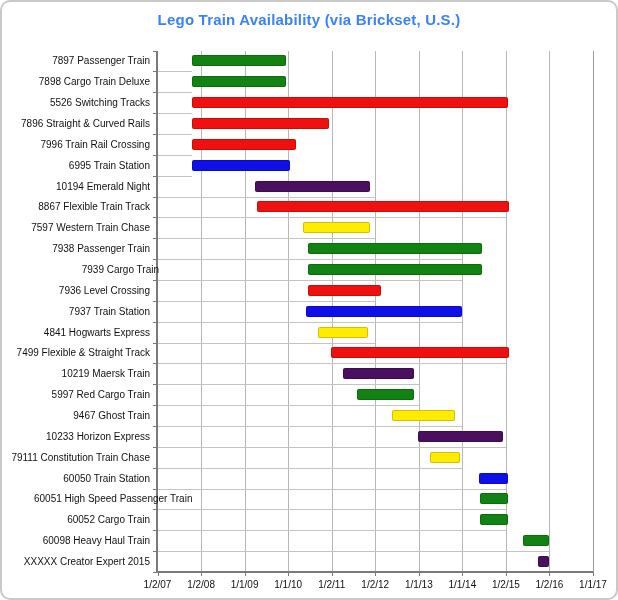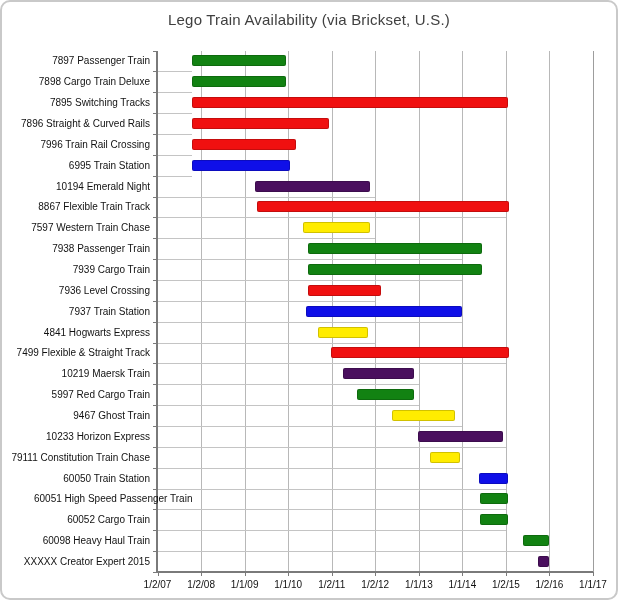--- a/index.html
+++ b/index.html
@@ -9,21 +9,21 @@
     box-sizing:border-box;
     background:#fff;
     border:2px solid #c9c9c9;
     border-radius:10px;
     overflow:hidden;
     font-family:"Liberation Sans", sans-serif;
   }
   .title{
     position:absolute;top:9px;left:0;width:100%;
     text-align:center;
-    font-size:15px;font-weight:normal;color:#404040;
+    font-size:15px;font-weight:bold;color:#3b82f6;
     letter-spacing:0.2px;
   }
   .vline{position:absolute;width:1px;background:#b8b8b8;}
   .vline.axis{width:2px;background:#7a7a7a;}
   .vline.edge{background:#9d9d9d;}
   .hline{position:absolute;height:1px;background:#c4c4c4;}
   .axis-b{position:absolute;height:2px;background:#7a7a7a;}
   .tick-b{position:absolute;width:1px;height:4px;background:#7a7a7a;}
   .tick-l{position:absolute;height:1px;width:4px;background:#7a7a7a;}
   .rowlabel{
@@ -85,21 +85,21 @@
       <div class="axis-b" style="left: 153.5px; top: 569px; width: 437.5px; background: rgb(122, 122, 122);"></div>
       <div class="tick-l" style="top: 48.5px; left: 150.5px; background: rgb(122, 122, 122);"></div>
       <div class="rowlabel" style="top: 53.43px; color: rgb(17, 17, 17);">7897 Passenger Train</div>
       <div class="hline" style="left: 155.5px; top: 69.36px; width: 34.84px; background: rgb(196, 196, 196);"></div>
       <div class="bar" style="left: 190.34px; top: 53.43px; width: 93.197px; background: rgb(18, 130, 18);"></div>
       <div class="tick-l" style="top: 69.36px; left: 150.5px; background: rgb(122, 122, 122);"></div>
       <div class="rowlabel" style="top: 74.29px; color: rgb(17, 17, 17);">7898 Cargo Train Deluxe</div>
       <div class="hline" style="left: 155.5px; top: 90.22px; width: 34.84px; background: rgb(196, 196, 196);"></div>
       <div class="bar" style="left: 190.34px; top: 74.29px; width: 93.197px; background: rgb(18, 130, 18);"></div>
       <div class="tick-l" style="top: 90.22px; left: 150.5px; background: rgb(122, 122, 122);"></div>
-      <div class="rowlabel" style="top: 95.15px; color: rgb(17, 17, 17);">7895 Switching Tracks</div>
+      <div class="rowlabel" style="top: 95.15px; color: rgb(17, 17, 17);">5526 Switching Tracks</div>
       <div class="hline" style="left: 155.5px; top: 111.08px; width: 34.84px; background: rgb(196, 196, 196);"></div>
       <div class="bar" style="left: 190.34px; top: 95.15px; width: 315.737px; background: rgb(240, 16, 16);"></div>
       <div class="tick-l" style="top: 111.08px; left: 150.5px; background: rgb(122, 122, 122);"></div>
       <div class="rowlabel" style="top: 116.01px; color: rgb(17, 17, 17);">7896 Straight &amp; Curved Rails</div>
       <div class="hline" style="left: 155.5px; top: 131.94px; width: 34.84px; background: rgb(196, 196, 196);"></div>
       <div class="bar" style="left: 190.34px; top: 116.01px; width: 136.747px; background: rgb(240, 16, 16);"></div>
       <div class="tick-l" style="top: 131.94px; left: 150.5px; background: rgb(122, 122, 122);"></div>
       <div class="rowlabel" style="top: 136.87px; color: rgb(17, 17, 17);">7996 Train Rail Crossing</div>
       <div class="hline" style="left: 155.5px; top: 152.8px; width: 34.84px; background: rgb(196, 196, 196);"></div>
       <div class="bar" style="left: 190.34px; top: 136.87px; width: 103.213px; background: rgb(240, 16, 16);"></div>
@@ -117,21 +117,21 @@
       <div class="bar" style="left: 255.229px; top: 199.45px; width: 251.719px; background: rgb(240, 16, 16);"></div>
       <div class="tick-l" style="top: 215.38px; left: 150.5px; background: rgb(122, 122, 122);"></div>
       <div class="rowlabel" style="top: 220.31px; color: rgb(17, 17, 17);">7597 Western Train Chase</div>
       <div class="hline" style="left: 155.5px; top: 236.24px; width: 217.75px; background: rgb(196, 196, 196);"></div>
       <div class="bar" style="left: 301.392px; top: 220.31px; width: 67.067px; background: rgb(255, 236, 0);"></div>
       <div class="tick-l" style="top: 236.24px; left: 150.5px; background: rgb(122, 122, 122);"></div>
       <div class="rowlabel" style="top: 241.17px; color: rgb(17, 17, 17);">7938 Passenger Train</div>
       <div class="hline" style="left: 155.5px; top: 257.1px; width: 304.85px; background: rgb(196, 196, 196);"></div>
       <div class="bar" style="left: 306.183px; top: 241.17px; width: 173.764px; background: rgb(18, 130, 18);"></div>
       <div class="tick-l" style="top: 257.1px; left: 150.5px; background: rgb(122, 122, 122);"></div>
-      <div class="rowlabel" style="top: 262.03px; color: rgb(17, 17, 17);">7939 Cargo Train</div>
+      <div class="rowlabel" style="top: 262.03px; color: rgb(17, 17, 17); margin-left: 9px;">7939 Cargo Train</div>
       <div class="hline" style="left: 155.5px; top: 277.96px; width: 304.85px; background: rgb(196, 196, 196);"></div>
       <div class="bar" style="left: 306.183px; top: 262.03px; width: 173.764px; background: rgb(18, 130, 18);"></div>
       <div class="tick-l" style="top: 277.96px; left: 150.5px; background: rgb(122, 122, 122);"></div>
       <div class="rowlabel" style="top: 282.89px; color: rgb(17, 17, 17);">7936 Level Crossing</div>
       <div class="hline" style="left: 155.5px; top: 298.82px; width: 217.75px; background: rgb(196, 196, 196);"></div>
       <div class="bar" style="left: 306.183px; top: 282.89px; width: 73.164px; background: rgb(240, 16, 16);"></div>
       <div class="tick-l" style="top: 298.82px; left: 150.5px; background: rgb(122, 122, 122);"></div>
       <div class="rowlabel" style="top: 303.75px; color: rgb(17, 17, 17);">7937 Train Station</div>
       <div class="hline" style="left: 155.5px; top: 319.68px; width: 304.85px; background: rgb(196, 196, 196);"></div>
       <div class="bar" style="left: 304.441px; top: 303.75px; width: 155.909px; background: rgb(15, 15, 232);"></div>

